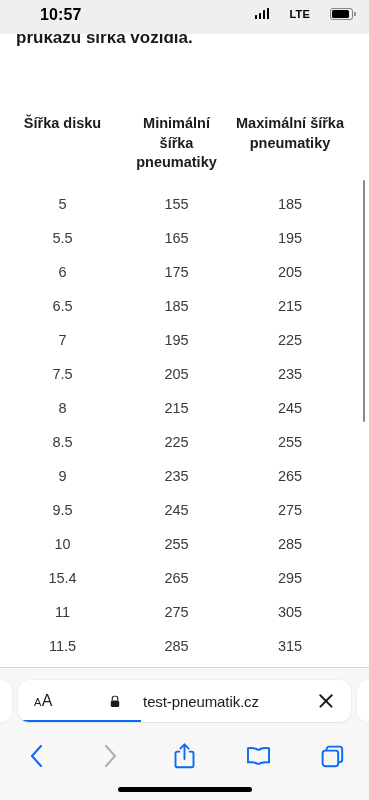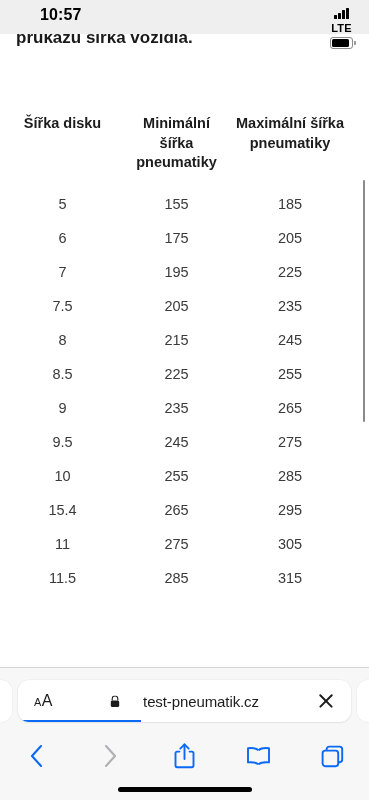--- a/index.html
+++ b/index.html
@@ -24,21 +24,21 @@
     display:flex; align-items:center;
     z-index:40;
   }
   #status-time {
     position:absolute; left:40px; top:6px;
     font-size:16px; font-weight:bold;
     color:#000; letter-spacing:0.1px;
   }
   #status-right {
     position:absolute; right:16px; top:8px;
-    display:flex; align-items:center; gap:3px;flex-direction:column;
+    display:flex; align-items:flex-start; gap:20px;
   }
   .signal-bars { display:flex; align-items:flex-end; gap:1.5px; height:11px; }
   .signal-bars i { display:block; width:2.5px; background:#000; border-radius:0.5px; }
   .signal-bars i:nth-child(1){ height:4px; }
   .signal-bars i:nth-child(2){ height:6px; }
   .signal-bars i:nth-child(3){ height:9px; }
   .signal-bars i:nth-child(4){ height:11px; }
   #status-network { font-size:11px; font-weight:bold; color:#000; letter-spacing:0.2px; }
   .battery { position:relative; width:23px; height:11.5px; }
   .battery .shell {
@@ -219,23 +219,33 @@
           <th>Maximální šířka pneumatiky</th>
         </tr>
       </thead>
       <tbody id="table-body">
           <tr>
             <td>5</td>
             <td>155</td>
             <td>185</td>
           </tr>
           <tr>
+            <td>5.5</td>
+            <td>165</td>
+            <td>195</td>
+          </tr>
+          <tr>
             <td>6</td>
             <td>175</td>
             <td>205</td>
+          </tr>
+          <tr>
+            <td>6.5</td>
+            <td>185</td>
+            <td>215</td>
           </tr>
           <tr>
             <td>7</td>
             <td>195</td>
             <td>225</td>
           </tr>
           <tr>
             <td>7.5</td>
             <td>205</td>
             <td>235</td>

